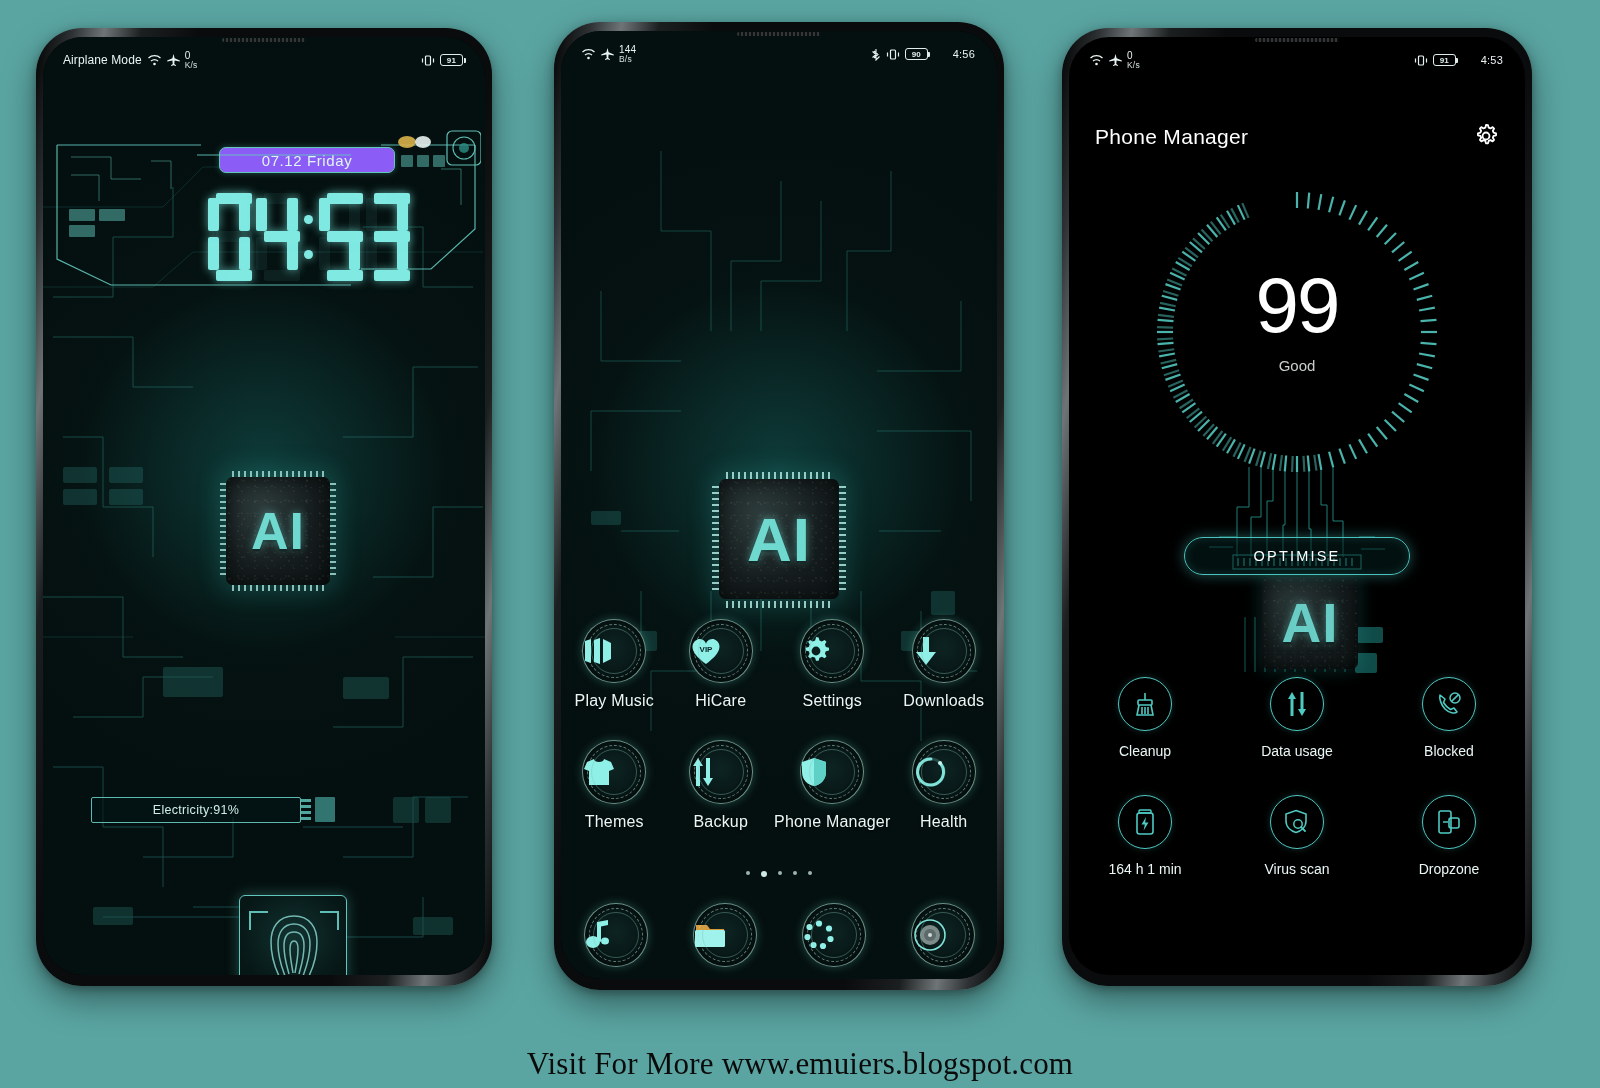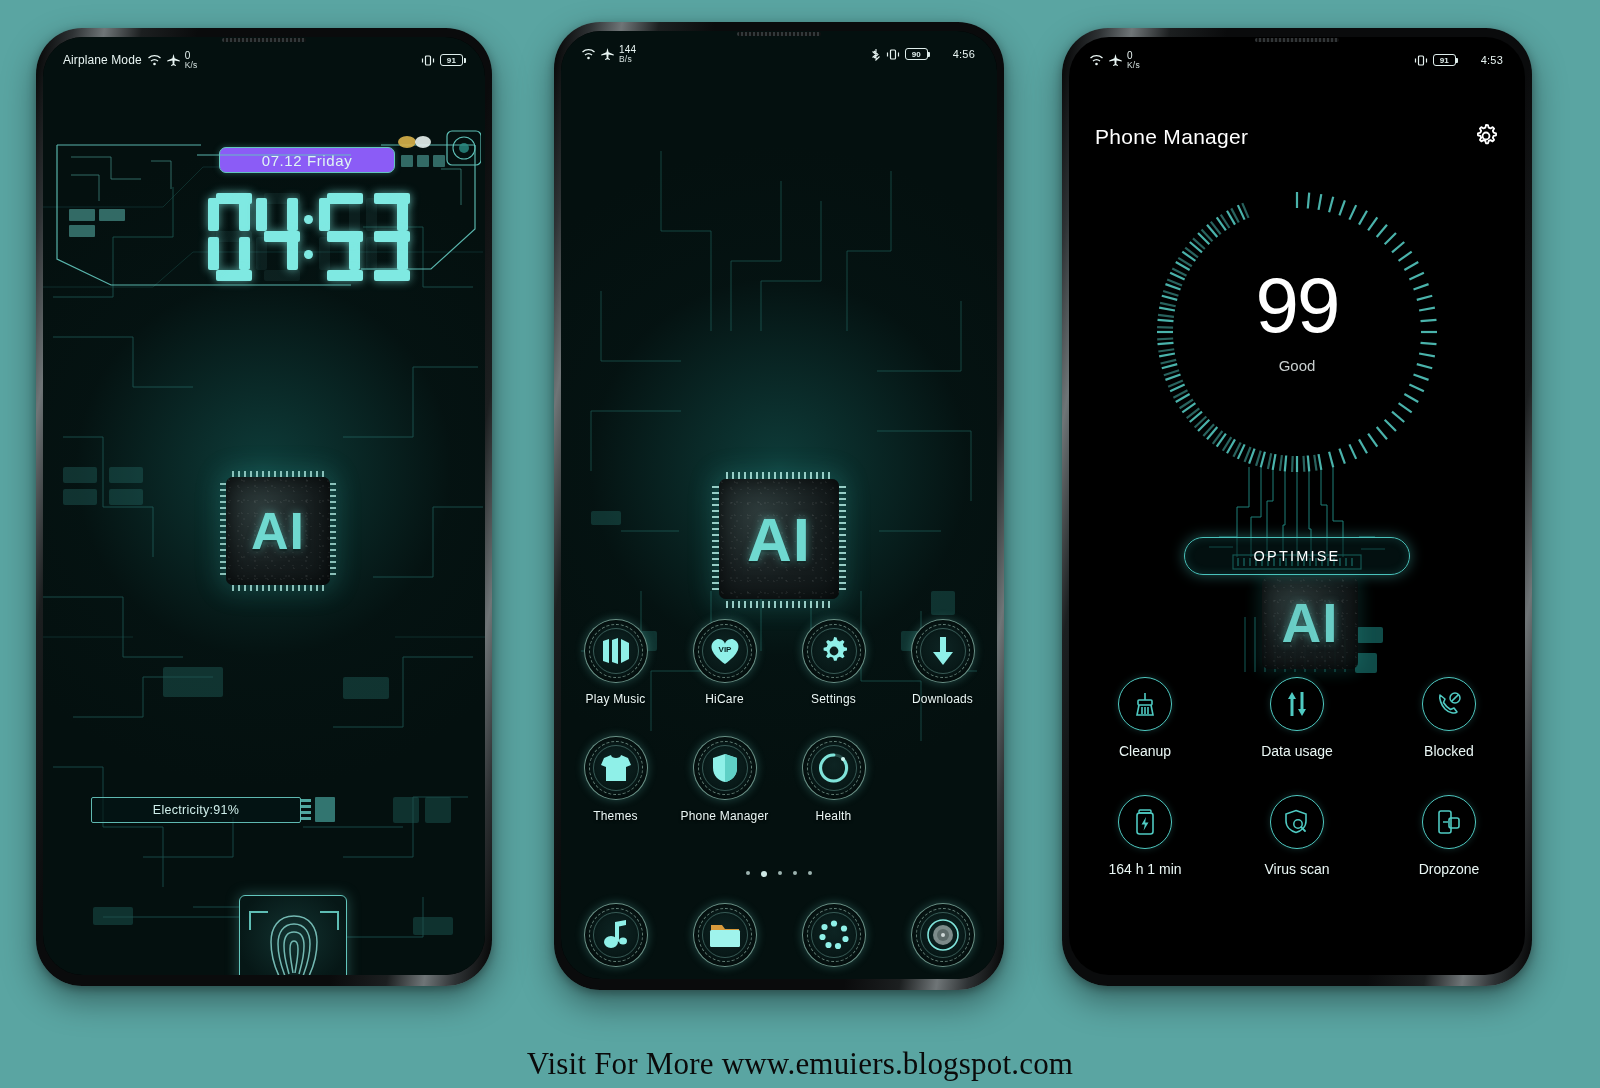--- a/index.html
+++ b/index.html
@@ -156,31 +156,31 @@
     z-index:20; text-shadow:0 1px 4px rgba(0,0,0,.8);
   }
   .appgrid{ position:absolute; left:0; right:0; z-index:20;
             display:grid; grid-template-columns:repeat(4,1fr); }
   .app{ display:flex; flex-direction:column; align-items:center; gap:9px; }
   .app .ring{
     width:64px;height:64px;border-radius:50%;
     background:radial-gradient(circle at 50% 45%, #0d2423 0%, #061413 70%);
     border:1.5px solid rgba(150,200,185,.70);
     box-shadow:0 0 10px rgba(110,220,210,.28), inset 0 0 9px rgba(0,0,0,.7);
-    position:relative; display:flex;align-items:center;justify-content:center;
+    position:relative; display:flex;align-items:center;justify-content:flex-start;
   }
   .app .ring::before{
     content:""; position:absolute; inset:4px; border-radius:50%;
     border:1px dashed rgba(180,220,205,.55);
   }
   .app .ring::after{
     content:""; position:absolute; inset:8px; border-radius:50%;
     border:1px solid rgba(130,190,180,.40);
   }
-  .app .lbl{ color:#eaf7f5; font-size:12px; letter-spacing:.2px;
+  .app .lbl{ color:#eaf7f5; font-size:16px; letter-spacing:.2px;
              text-shadow:0 1px 3px rgba(0,0,0,.9); white-space:nowrap;}
   .dots{ position:absolute; left:0; right:0; display:flex; justify-content:center;
          gap:11px; z-index:20; }
   .dots i{ width:6px;height:6px;border-radius:50%;background:#cfe9e5; display:block;}
   .dots i.sm{ width:4px;height:4px; opacity:.75; }
   .dock{ position:absolute; left:0; right:0; z-index:20;
          display:grid; grid-template-columns:repeat(4,1fr); }
 
   
   .pm-title{ position:absolute; left:26px; top:88px; color:#fff;
@@ -632,20 +632,31 @@
 
       <div class="app">
         <span class="ring">
           <svg width="32" height="28" viewBox="0 0 32 28">
             <path d="M11 1 L4 4 L1 11 L6 13 L6 27 L26 27 L26 13 L31 11 L28 4 L21 1 C21 5 11 5 11 1 Z" fill="#8ff0e8"></path>
           </svg>
         </span>
         <span class="lbl">Themes</span>
       </div>
 
+      <div class="app">
+        <span class="ring">
+          <svg width="26" height="30" viewBox="0 0 26 30">
+            <g fill="#8ff0e8">
+                <path d="M8 1 L3 9 H6 V29 H10 V9 H13 Z"></path>
+            <path d="M18 29 L23 21 H20 V1 H16 V21 H13 Z"></path>
+              </g>
+          </svg>
+        </span>
+        <span class="lbl">Backup</span>
+      </div>
 
       <div class="app">
         <span class="ring">
           <svg width="26" height="30" viewBox="0 0 26 30">
             <path d="M13 1 L25 5 V15 C25 23 19 28 13 29 C7 28 1 23 1 15 V5 Z" fill="#8ff0e8"></path>
             <path d="M13 1 L25 5 V15 C25 23 19 28 13 29 Z" fill="#5fd0c6"></path>
           </svg>
         </span>
         <span class="lbl">Phone Manager</span>
       </div>

